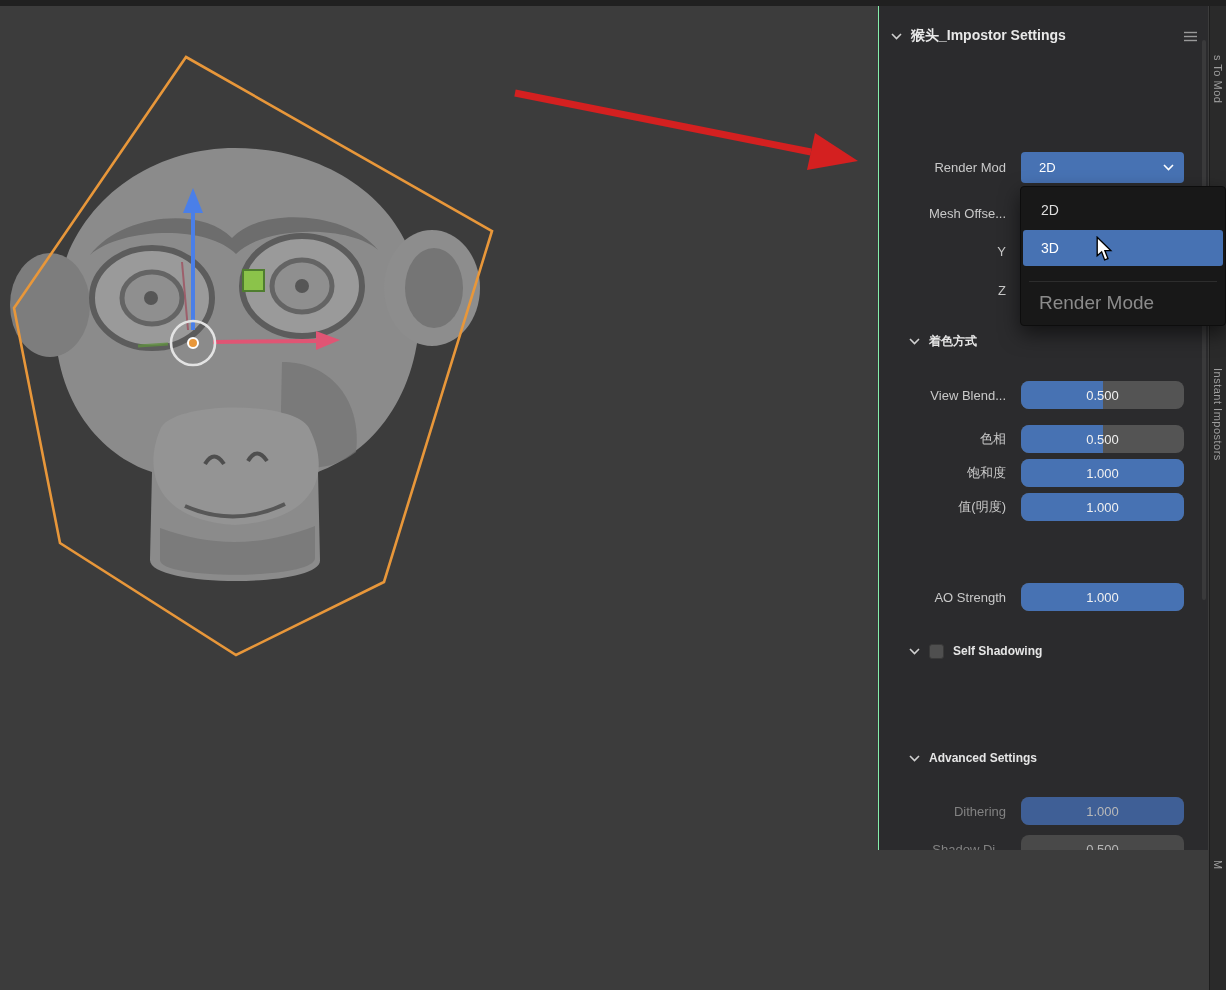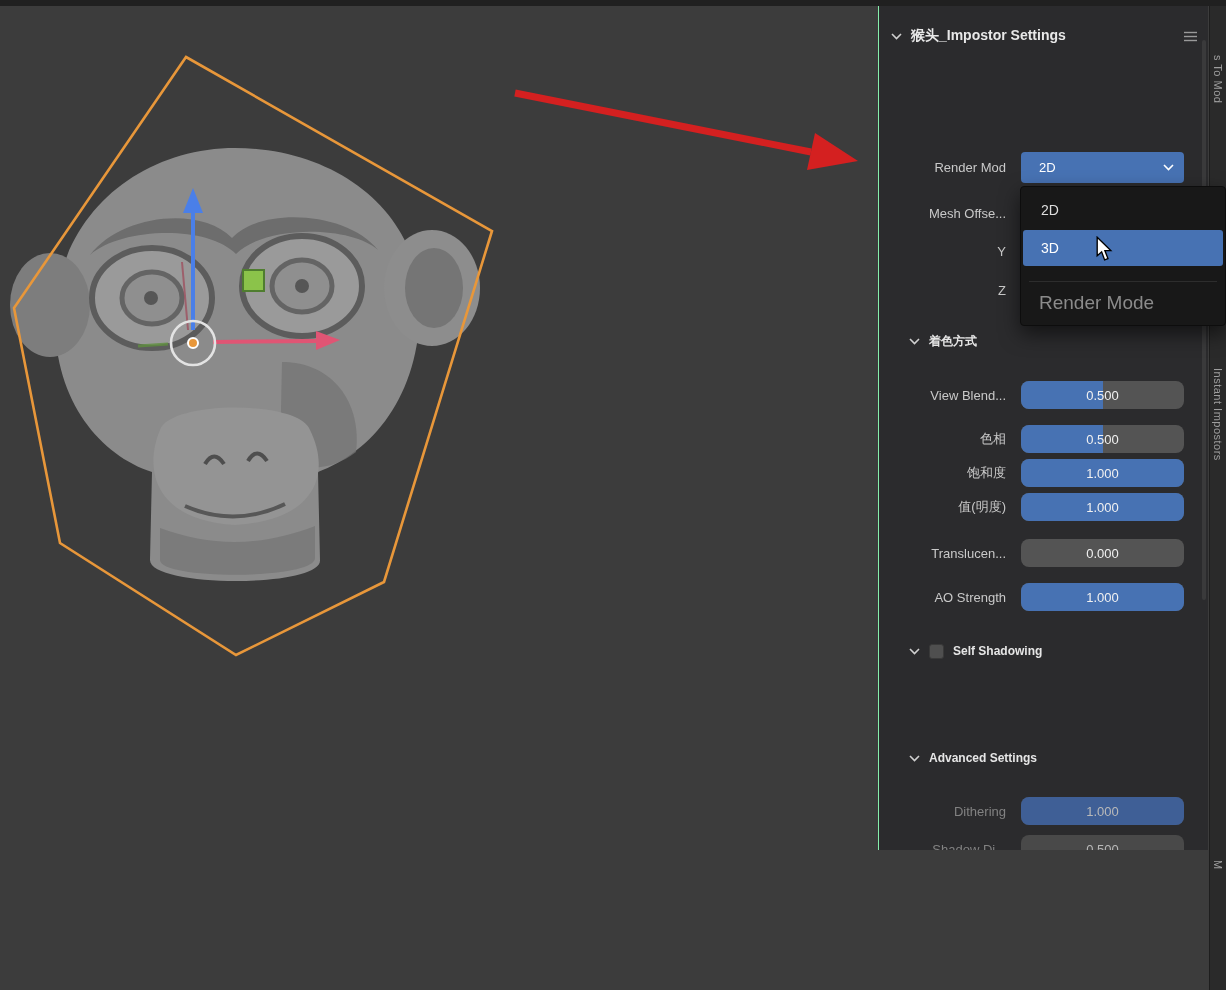--- a/index.html
+++ b/index.html
@@ -177,27 +177,20 @@
       </div>
     </div>
     <div class="row" style="top:493px">
       <div class="rlabel">值(明度)</div>
       <div class="slider">
         <div class="fill" style="width: 100%;"></div>
         <span class="sval">1.000</span>
       </div>
     </div>
 
-    <div class="row" style="top:539px">
-      <div class="rlabel">Translucen...</div>
-      <div class="slider">
-        <div class="fill" style="width: 0%;"></div>
-        <span class="sval">0.000</span>
-      </div>
-    </div>
 
     <div class="row" style="top:583px">
       <div class="rlabel">AO Strength</div>
       <div class="slider">
         <div class="fill" style="width: 100%;"></div>
         <span class="sval">1.000</span>
       </div>
     </div>
 
     <div class="sect" style="top:640px">

